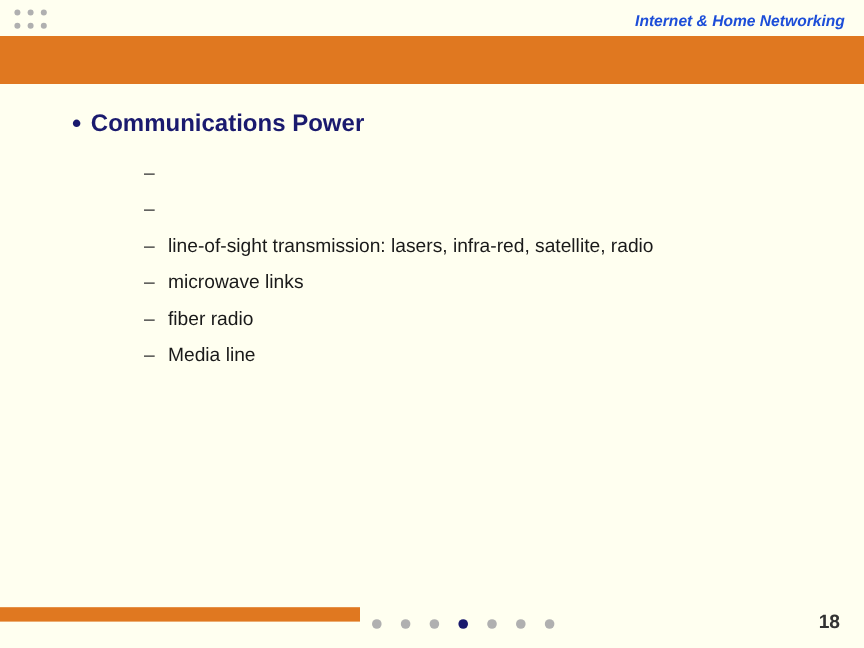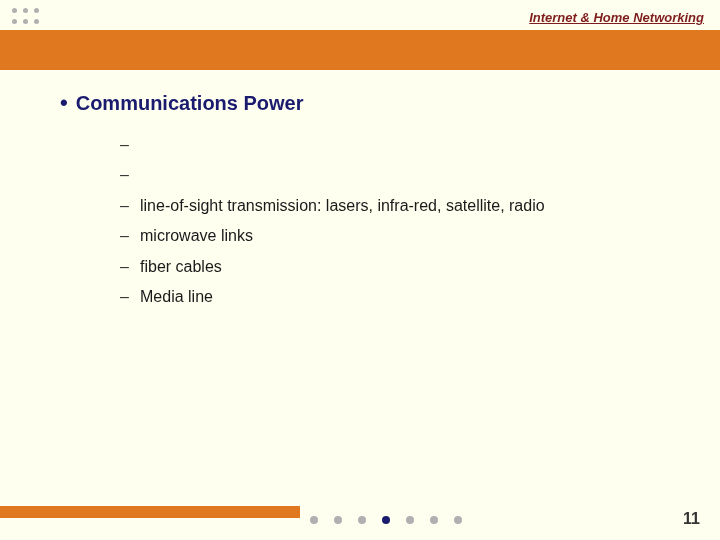--- a/index.html
+++ b/index.html
@@ -33,23 +33,22 @@
       background: #b0b0b0;
     }
 
     
     .top-title {
       position: absolute;
       top: 10px;
       right: 16px;
       font-size: 13px;
       font-style: italic;
-      color: #7f1d1d;
+      color: #1d4ed8;
       font-weight: bold;
-      text-decoration: underline;
     }
 
     
     .header-bar {
       position: absolute;
       top: 30px;
       left: 0;
       width: 720px;
       height: 40px;
       background: #e07820;
@@ -180,34 +179,34 @@
     <div class="sub-item">
       <span class="dash">–</span>
       <span>line-of-sight transmission:  lasers,  infra-red,  satellite, radio</span>
     </div>
     <div class="sub-item">
       <span class="dash">–</span>
       <span>microwave links</span>
     </div>
     <div class="sub-item">
       <span class="dash">–</span>
-      <span>fiber cables</span>
+      <span>fiber radio</span>
     </div>
     <div class="sub-item">
       <span class="dash">–</span>
       <span>Media line</span>
     </div>
   </div>
 </div>
 
 <div class="bottom-bar"></div>
 
 <div class="bottom-dots">
   <div class="bottom-dot"></div>
   <div class="bottom-dot"></div>
   <div class="bottom-dot"></div>
   <div class="bottom-dot active"></div>
   <div class="bottom-dot"></div>
   <div class="bottom-dot"></div>
   <div class="bottom-dot"></div>
 </div>
 
-<div class="page-number">11</div>
+<div class="page-number">18</div>
 
 </body></html>

